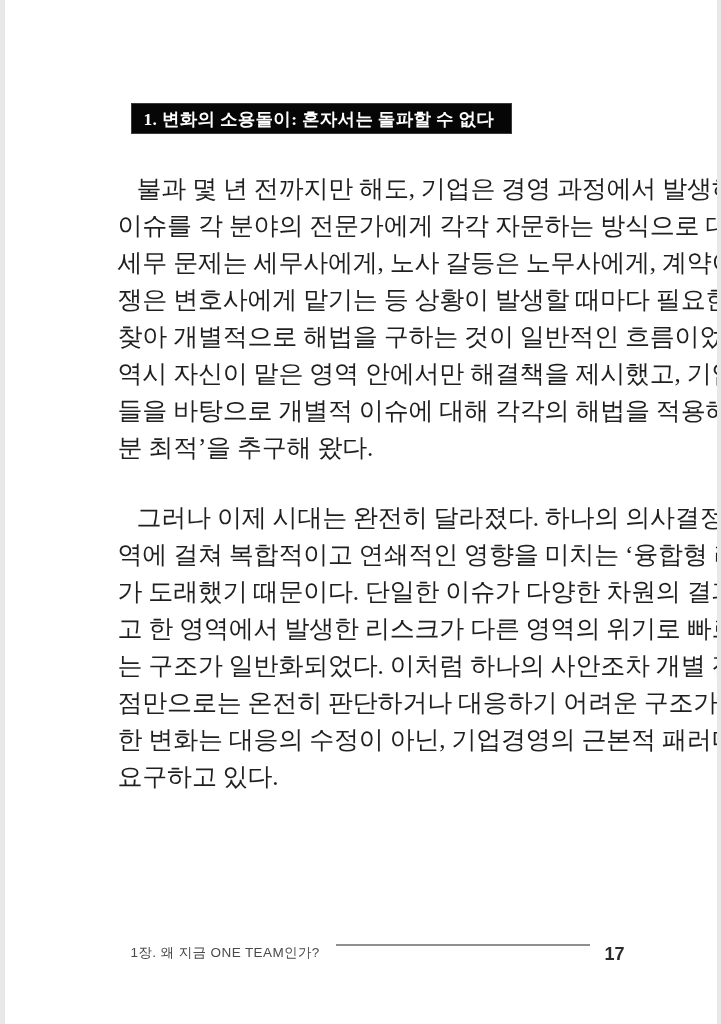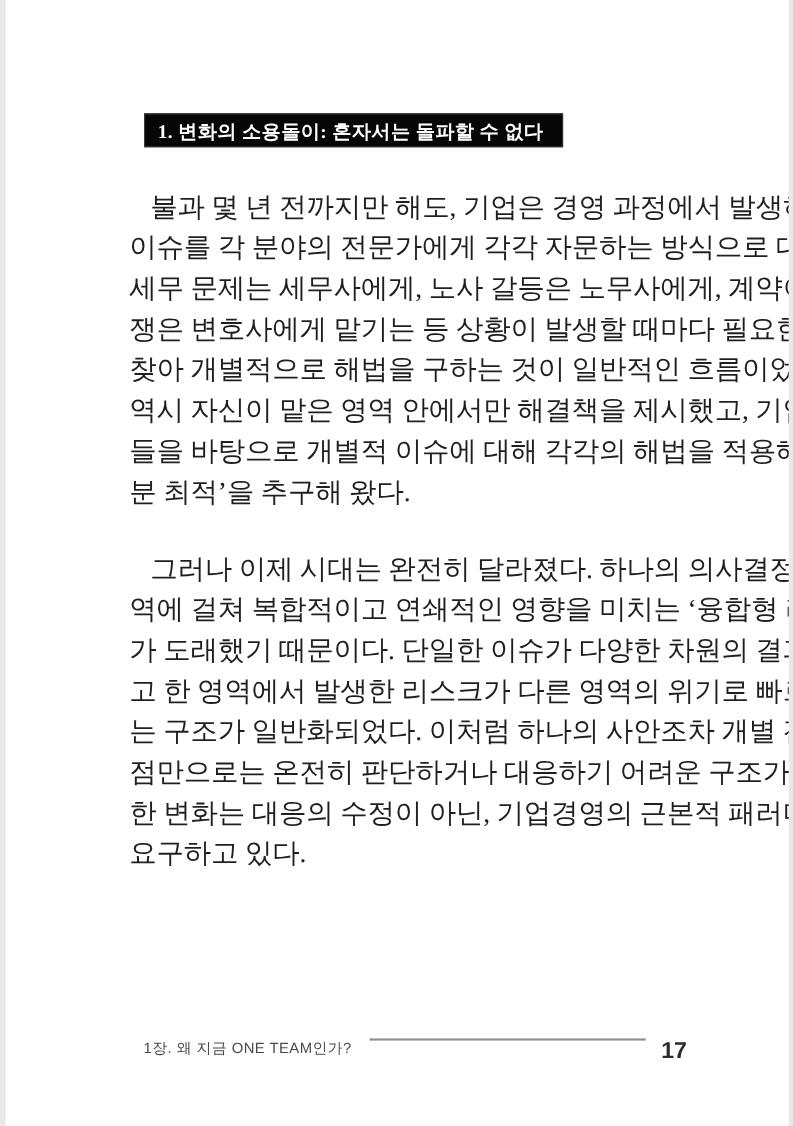--- a/index.html
+++ b/index.html
@@ -63,21 +63,21 @@
     letter-spacing: 0.4px;
     white-space: nowrap;
   }
   .footer .footer-rule {
     flex: 1;
     height: 0;
     border-top: 2px solid #8f8f8f;
     margin: 0 14px 0 16px;
   }
   .footer .page-number {
-    font-size: 21px;
+    font-size: 18px;
     font-weight: bold;
     color: #2b2b2b;
   }
 </style>
 </head>
 <body>
 
 <div class="page">
 
   <div class="title-bar">

